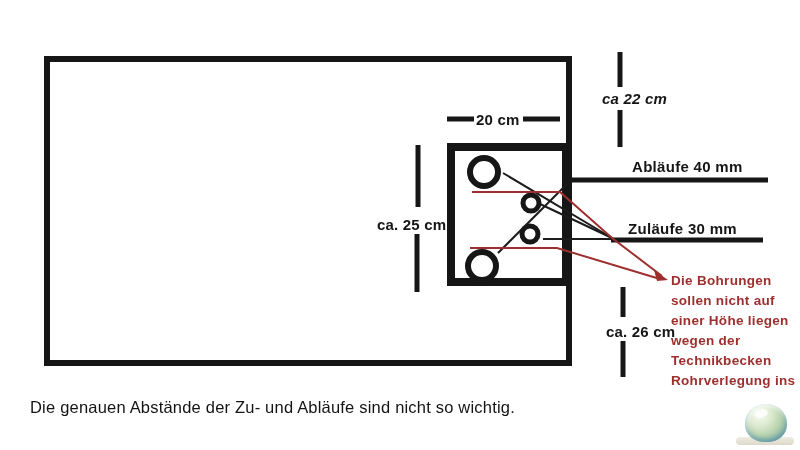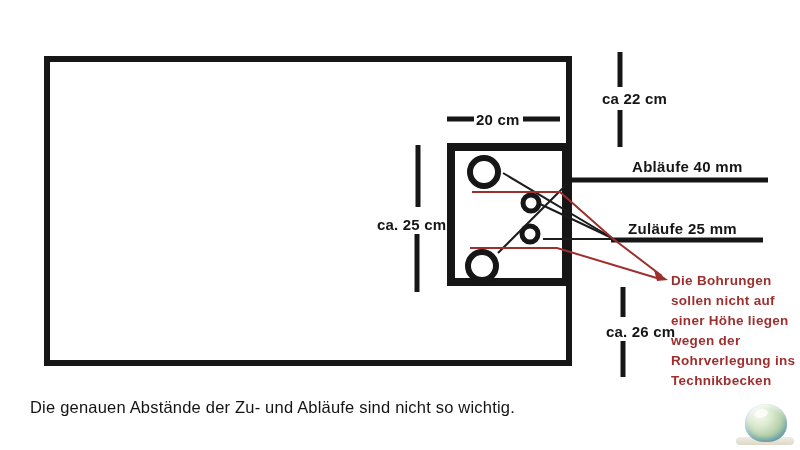--- a/index.html
+++ b/index.html
@@ -71,34 +71,34 @@
     <line x1="498" y1="253" x2="567" y2="184" stroke="#1c1c1c" stroke-width="2"></line>
     <line x1="540" y1="204" x2="612" y2="238" stroke="#1c1c1c" stroke-width="2"></line>
     <line x1="543" y1="239" x2="611" y2="239" stroke="#1c1c1c" stroke-width="2"></line>
 
     <polyline points="472,192 560,192 612,238 662,276" fill="none" stroke="#9d2f2f" stroke-width="2"></polyline>
     <polyline points="470,248 557,248 660,279" fill="none" stroke="#9d2f2f" stroke-width="2"></polyline>
     <polygon points="668,280 654,270 657,281" fill="#9d2f2f"></polygon>
   </svg>
 
   <div class="lbl dim" style="left:476px;top:111px;">20 cm</div>
-  <div class="lbl dim" style="left:602px;top:90px;">ca 22 cm</div>
+  <div class="lbl dim" style="left:602px;top:90px;font-style:italic;">ca 22 cm</div>
   <div class="lbl dim" style="left:377px;top:216px;">ca. 25 cm</div>
   <div class="lbl dim" style="left:606px;top:323px;">ca. 26 cm</div>
 
   <div class="lbl pipe" style="left:632px;top:158px;">Abläufe 40 mm</div>
-  <div class="lbl pipe" style="left:628px;top:220px;">Zuläufe 25 mm</div>
+  <div class="lbl pipe" style="left:628px;top:220px;">Zuläufe 30 mm</div>
 
   <div class="red-note">
     <div>Die Bohrungen</div>
     <div>sollen nicht auf</div>
     <div>einer Höhe liegen</div>
     <div>wegen der</div>
+    <div>Technikbecken</div>
     <div>Rohrverlegung ins</div>
-    <div>Technikbecken</div>
   </div>
 
   <div class="footnote">
     <div>Die genauen Abstände der Zu- und Abläufe sind nicht so wichtig.</div>
   </div>
 
   <div class="logo">
     <div class="tray"></div>
     <div class="orb"></div>
     <div class="gleam"></div>

